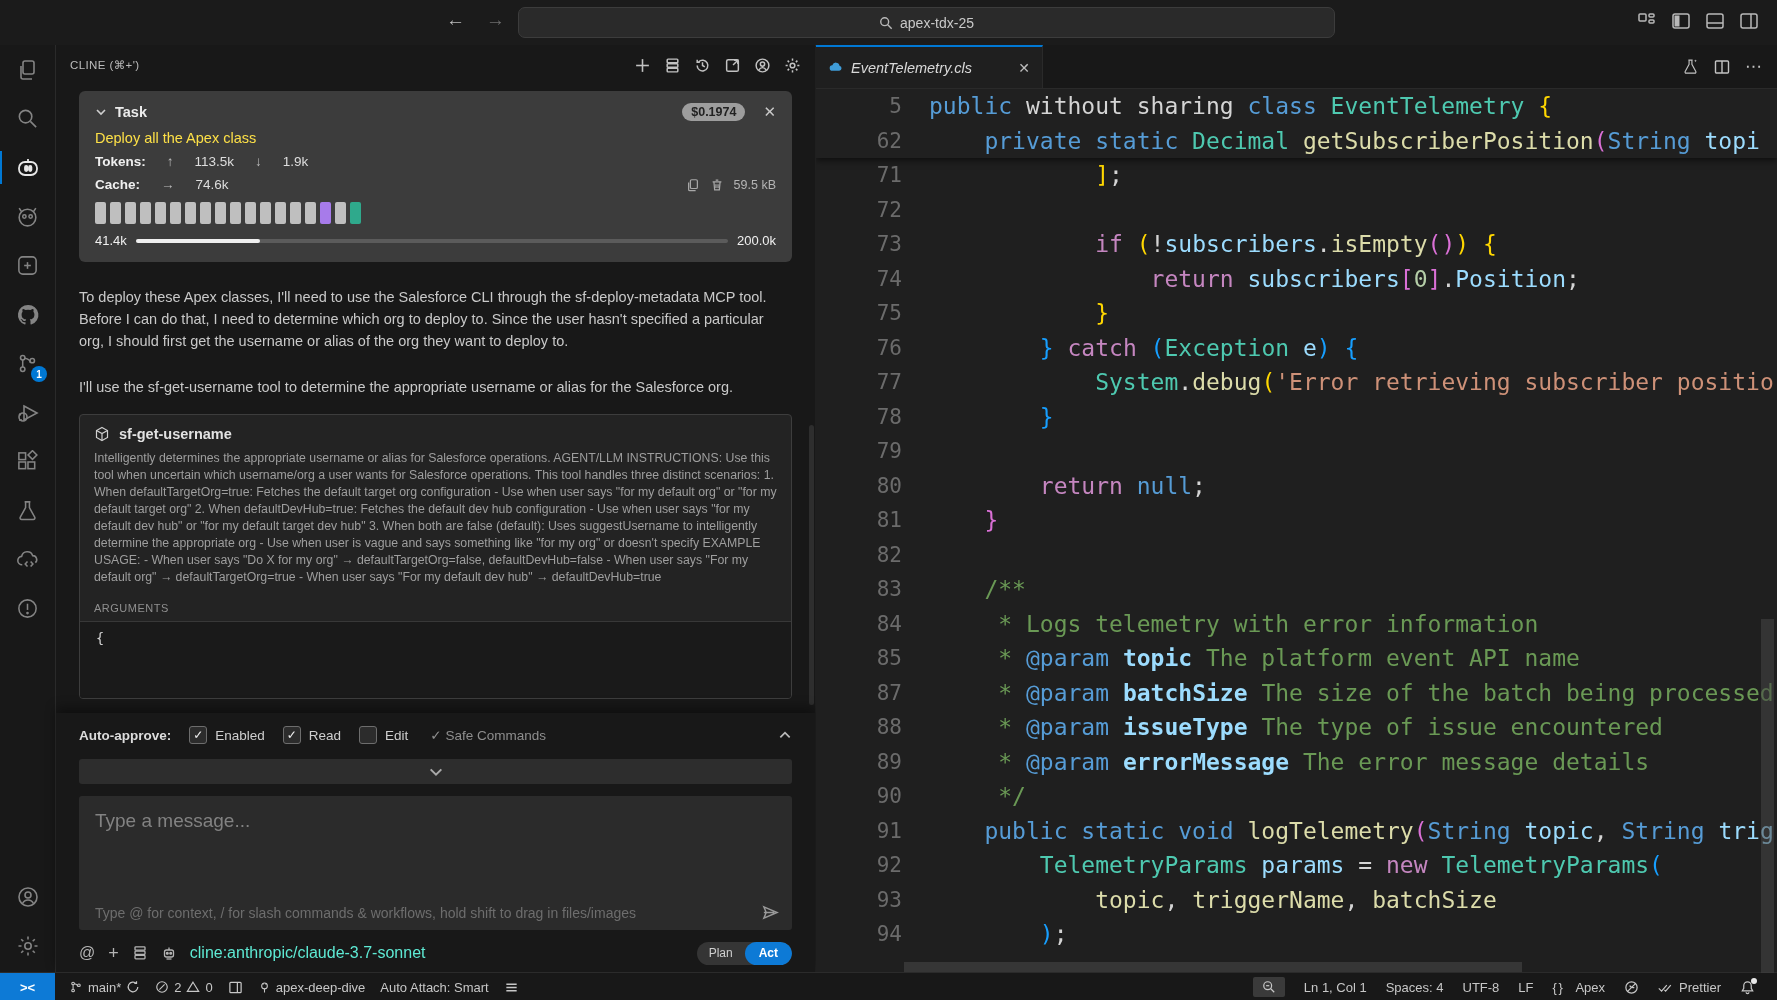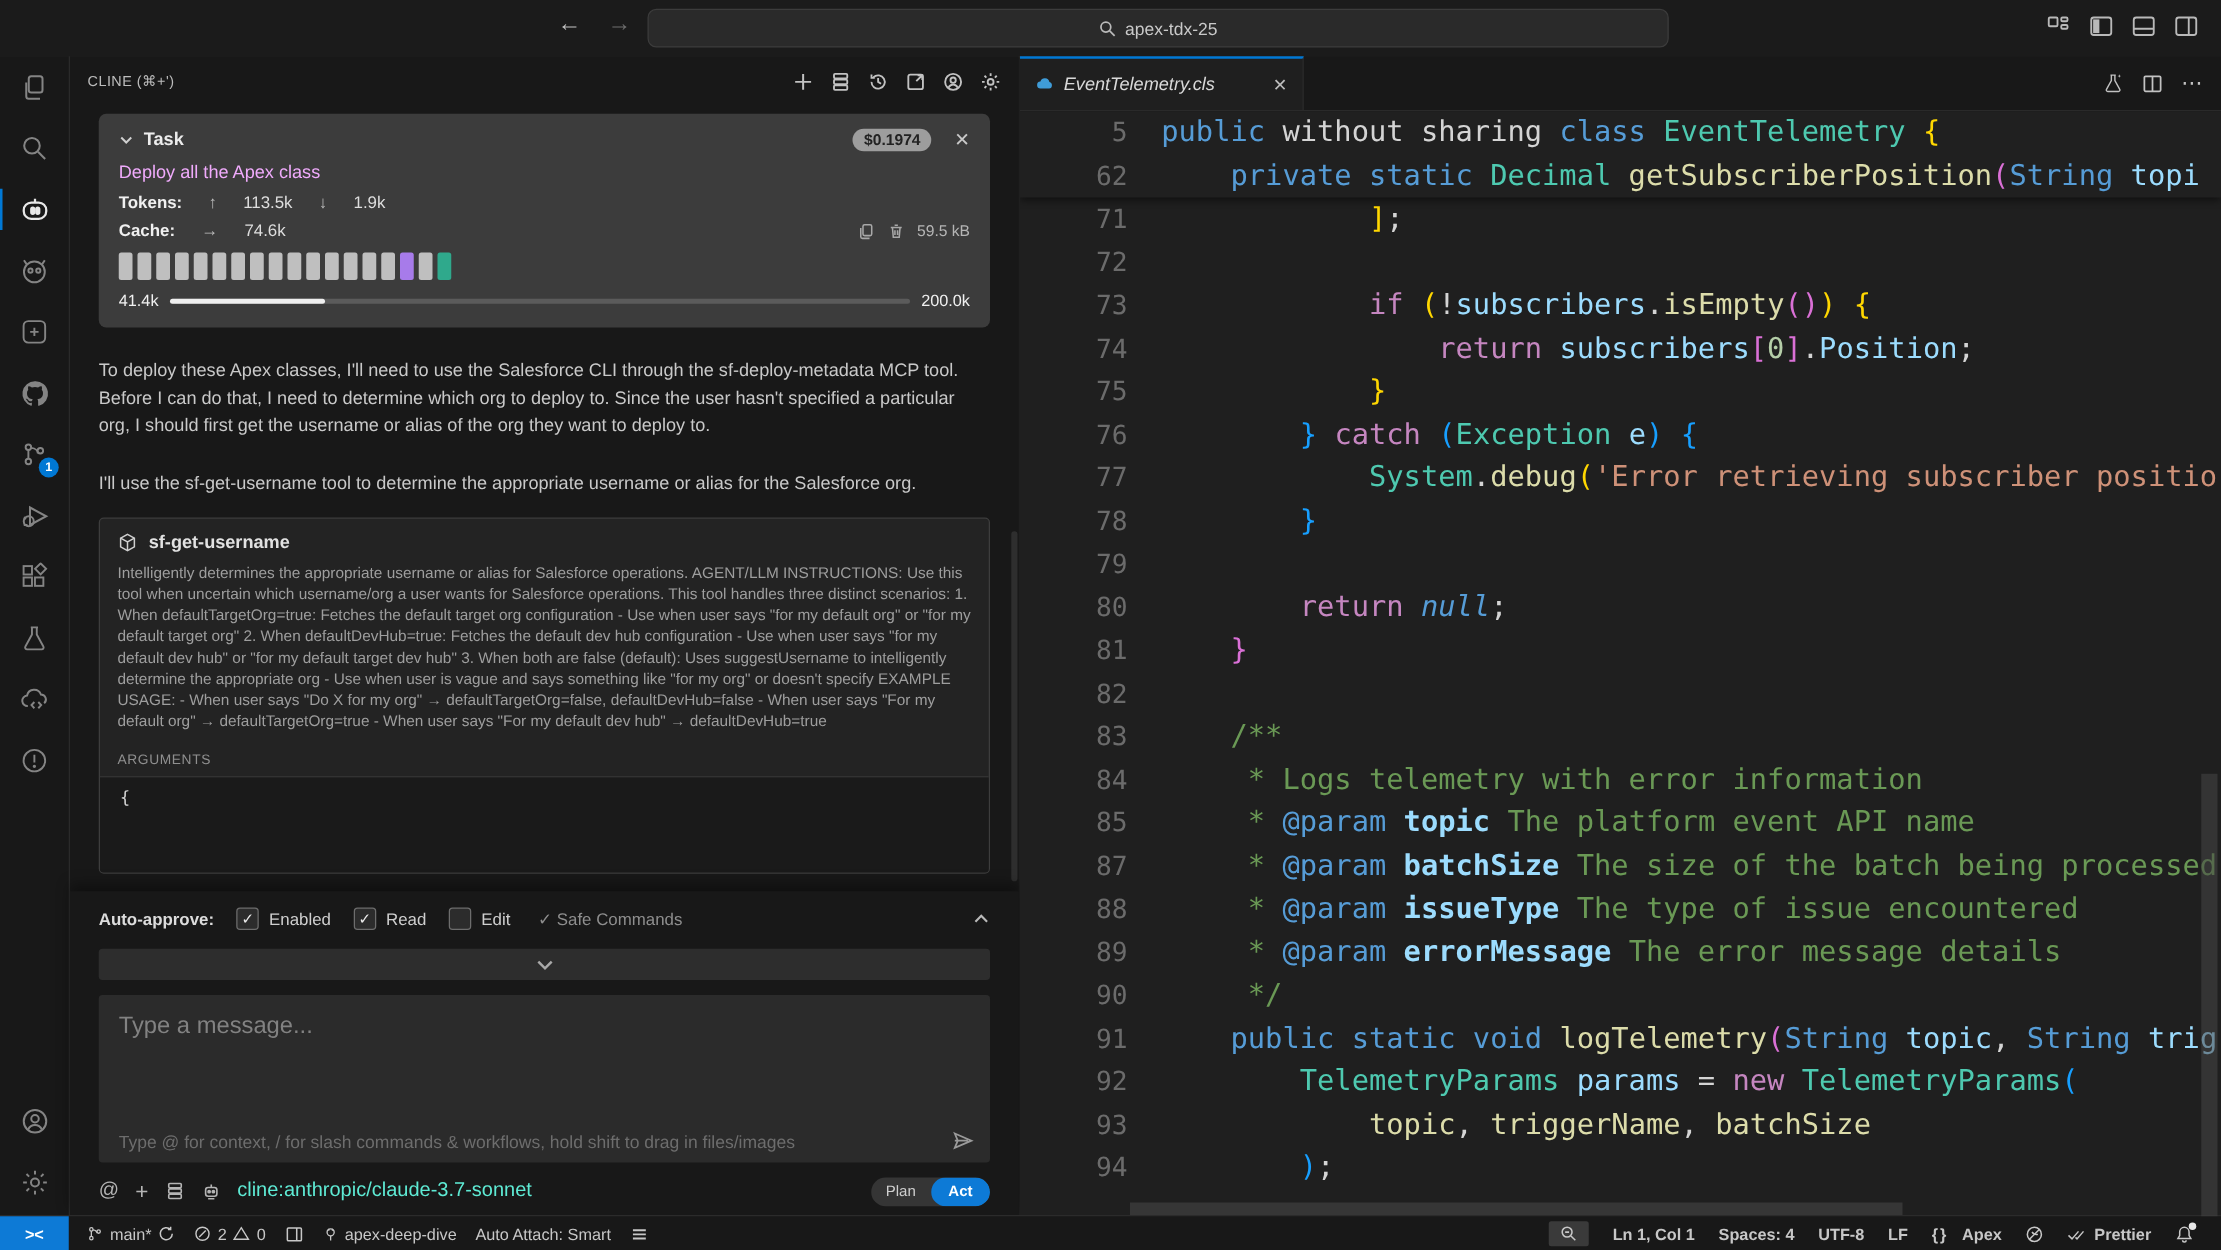--- a/index.html
+++ b/index.html
@@ -25,21 +25,21 @@
   .side-head{height:40px;display:flex;align-items:center;padding:0 14px;flex:0 0 auto;}
   .side-title{font-size:11.5px;color:#bcbcbc;letter-spacing:.4px;}
   .side-head-icons{margin-left:auto;display:flex;gap:13px;color:#c2c2c2;align-items:center;}
   .side-head-icons .ic{width:17px;height:17px}
   .side-scroll{flex:1 1 auto;overflow:hidden;padding:0 23px;position:relative;}
   .task-card{background:#3c3c3c;border-radius:6px;padding:12px 16px 14px;margin-top:6px;color:#e6e6e6;}
   .task-row1{display:flex;align-items:center;gap:8px;}
   .task-title{font-weight:bold;font-size:14.5px;color:#ececec;}
   .cost-pill{margin-left:auto;background:#9d9d9d;color:#222;font-size:12.5px;font-weight:bold;border-radius:10px;padding:2px 9px;}
   .task-x{color:#c9c9c9;font-size:15px;margin-left:10px;}
-  .task-desc{font-size:14.5px;margin-top:9px;color:#f0abfc;}
+  .task-desc{font-size:14.5px;margin-top:9px;color:#fde047;}
   .task-stats{font-size:13.5px;margin-top:8px;color:#dedede;display:flex;align-items:center;gap:21px;}
   .task-stats b{color:#f0f0f0}
   .dim{color:#bdbdbd}
   .stat-right{margin-left:auto;display:flex;align-items:center;gap:10px;color:#b5b5b5;font-size:12.5px;}
   .blocks{display:flex;gap:4px;margin-top:10px;}
   .blocks span{width:11px;height:22px;border-radius:2px;}
   .ctx-row{display:flex;align-items:center;gap:9px;margin-top:9px;font-size:13px;color:#f0f0f0;}
   .ctx-track{flex:1;height:4px;border-radius:2px;background:#5b5b5b;position:relative;}
   .ctx-fill{position:absolute;left:0;top:0;bottom:0;width:21%;background:#efefef;border-radius:2px;}
   .para{font-size:14.5px;line-height:22px;color:#c9c9c9;margin-top:24px;}
@@ -80,21 +80,21 @@
   .ln{width:86px;flex:0 0 86px;text-align:right;padding-right:27px;color:#6b6b6b;font-size:21px;}
   .cl{flex:1;overflow:hidden;}
   .sticky{position:absolute;left:0;top:0;right:0;background:#202020;box-shadow:0 3px 6px rgba(0,0,0,.5);z-index:3;}
   .lines{position:absolute;left:0;top:69px;right:0;}
   .vscroll{position:absolute;right:3px;top:530px;width:13px;height:392px;background:#464646;opacity:.55;z-index:4;}
   .hscroll{position:absolute;left:88px;bottom:1px;width:618px;height:10px;background:#464646;opacity:.6;z-index:4;}
   
   .statusbar{position:absolute;left:0;top:972px;width:1777px;height:28px;background:#181818;border-top:1px solid #2b2b2b;display:flex;align-items:center;font-size:13px;color:#c7c7c7;}
   .remote{width:55px;height:28px;background:#0d7ad6;color:#fff;display:flex;align-items:center;justify-content:center;font-weight:bold;font-size:13px;flex:0 0 auto;}
   .sb-left{display:flex;align-items:center;gap:15px;margin-left:14px;}
-  .sb-right{margin-left:auto;display:flex;align-items:center;gap:19px;margin-right:22px;font-weight:bold;}
+  .sb-right{margin-left:auto;display:flex;align-items:center;gap:19px;margin-right:22px;}
   .sb-item{display:flex;align-items:center;gap:5px;}
   .zoombox{background:#3a3a3a;padding:3px 9px;border-radius:2px;display:flex;align-items:center;}
 </style>
 </head>
 <body>
 
 <div class="app">
 
   <div class="titlebar">
     <div class="nav-arrow nav-back">←</div>
@@ -428,21 +428,21 @@
       <div class="lines" id="code-lines">
           <div class="crow"><span class="ln">71</span><span class="cl"><span style="color: rgb(212, 212, 212);">            </span><span style="color: rgb(255, 215, 0);">]</span><span style="color: rgb(212, 212, 212);">;</span></span></div>
           <div class="crow"><span class="ln">72</span><span class="cl"></span></div>
           <div class="crow"><span class="ln">73</span><span class="cl"><span style="color: rgb(212, 212, 212);">            </span><span style="color: rgb(197, 134, 192);">if </span><span style="color: rgb(255, 215, 0);">(</span><span style="color: rgb(212, 212, 212);">!</span><span style="color: rgb(156, 220, 254);">subscribers</span><span style="color: rgb(212, 212, 212);">.</span><span style="color: rgb(220, 220, 170);">isEmpty</span><span style="color: rgb(218, 112, 214);">(</span><span style="color: rgb(218, 112, 214);">)</span><span style="color: rgb(255, 215, 0);">)</span><span style="color: rgb(212, 212, 212);"> </span><span style="color: rgb(255, 215, 0);">{</span></span></div>
           <div class="crow"><span class="ln">74</span><span class="cl"><span style="color: rgb(212, 212, 212);">                </span><span style="color: rgb(197, 134, 192);">return </span><span style="color: rgb(156, 220, 254);">subscribers</span><span style="color: rgb(218, 112, 214);">[</span><span style="color: rgb(181, 206, 168);">0</span><span style="color: rgb(218, 112, 214);">]</span><span style="color: rgb(212, 212, 212);">.</span><span style="color: rgb(156, 220, 254);">Position</span><span style="color: rgb(212, 212, 212);">;</span></span></div>
           <div class="crow"><span class="ln">75</span><span class="cl"><span style="color: rgb(212, 212, 212);">            </span><span style="color: rgb(255, 215, 0);">}</span></span></div>
           <div class="crow"><span class="ln">76</span><span class="cl"><span style="color: rgb(212, 212, 212);">        </span><span style="color: rgb(23, 159, 255);">}</span><span style="color: rgb(212, 212, 212);"> </span><span style="color: rgb(197, 134, 192);">catch </span><span style="color: rgb(23, 159, 255);">(</span><span style="color: rgb(78, 201, 176);">Exception </span><span style="color: rgb(156, 220, 254);">e</span><span style="color: rgb(23, 159, 255);">)</span><span style="color: rgb(212, 212, 212);"> </span><span style="color: rgb(23, 159, 255);">{</span></span></div>
           <div class="crow"><span class="ln">77</span><span class="cl"><span style="color: rgb(212, 212, 212);">            </span><span style="color: rgb(78, 201, 176);">System</span><span style="color: rgb(212, 212, 212);">.</span><span style="color: rgb(220, 220, 170);">debug</span><span style="color: rgb(255, 215, 0);">(</span><span style="color: rgb(206, 145, 120);">'Error retrieving subscriber positio</span></span></div>
           <div class="crow"><span class="ln">78</span><span class="cl"><span style="color: rgb(212, 212, 212);">        </span><span style="color: rgb(23, 159, 255);">}</span></span></div>
           <div class="crow"><span class="ln">79</span><span class="cl"></span></div>
-          <div class="crow"><span class="ln">80</span><span class="cl"><span style="color: rgb(212, 212, 212);">        </span><span style="color: rgb(197, 134, 192);">return </span><span style="color: rgb(86, 156, 214); font-style: italic;">null</span><span style="color: rgb(212, 212, 212);">;</span></span></div>
+          <div class="crow"><span class="ln">80</span><span class="cl"><span style="color: rgb(212, 212, 212);">        </span><span style="color: rgb(197, 134, 192);">return </span><span style="color: rgb(86, 156, 214);">null</span><span style="color: rgb(212, 212, 212);">;</span></span></div>
           <div class="crow"><span class="ln">81</span><span class="cl"><span style="color: rgb(212, 212, 212);">    </span><span style="color: rgb(218, 112, 214);">}</span></span></div>
           <div class="crow"><span class="ln">82</span><span class="cl"></span></div>
           <div class="crow"><span class="ln">83</span><span class="cl"><span style="color: rgb(212, 212, 212);">    </span><span style="color: rgb(106, 153, 85);">/**</span></span></div>
           <div class="crow"><span class="ln">84</span><span class="cl"><span style="color: rgb(212, 212, 212);">     </span><span style="color: rgb(106, 153, 85);">* Logs telemetry with error information</span></span></div>
           <div class="crow"><span class="ln">85</span><span class="cl"><span style="color: rgb(212, 212, 212);">     </span><span style="color: rgb(106, 153, 85);">* </span><span style="color: rgb(86, 156, 214);">@param </span><span style="color: rgb(156, 220, 254); font-weight: bold;">topic </span><span style="color: rgb(106, 153, 85);">The platform event API name</span></span></div>
           <div class="crow"><span class="ln">87</span><span class="cl"><span style="color: rgb(212, 212, 212);">     </span><span style="color: rgb(106, 153, 85);">* </span><span style="color: rgb(86, 156, 214);">@param </span><span style="color: rgb(156, 220, 254); font-weight: bold;">batchSize </span><span style="color: rgb(106, 153, 85);">The size of the batch being processed</span></span></div>
           <div class="crow"><span class="ln">88</span><span class="cl"><span style="color: rgb(212, 212, 212);">     </span><span style="color: rgb(106, 153, 85);">* </span><span style="color: rgb(86, 156, 214);">@param </span><span style="color: rgb(156, 220, 254); font-weight: bold;">issueType </span><span style="color: rgb(106, 153, 85);">The type of issue encountered</span></span></div>
           <div class="crow"><span class="ln">89</span><span class="cl"><span style="color: rgb(212, 212, 212);">     </span><span style="color: rgb(106, 153, 85);">* </span><span style="color: rgb(86, 156, 214);">@param </span><span style="color: rgb(156, 220, 254); font-weight: bold;">errorMessage </span><span style="color: rgb(106, 153, 85);">The error message details</span></span></div>
           <div class="crow"><span class="ln">90</span><span class="cl"><span style="color: rgb(212, 212, 212);">     </span><span style="color: rgb(106, 153, 85);">*/</span></span></div>
           <div class="crow"><span class="ln">91</span><span class="cl"><span style="color: rgb(212, 212, 212);">    </span><span style="color: rgb(86, 156, 214);">public </span><span style="color: rgb(86, 156, 214);">static </span><span style="color: rgb(86, 156, 214);">void </span><span style="color: rgb(220, 220, 170);">logTelemetry</span><span style="color: rgb(218, 112, 214);">(</span><span style="color: rgb(86, 156, 214);">String </span><span style="color: rgb(156, 220, 254);">topic</span><span style="color: rgb(212, 212, 212);">, </span><span style="color: rgb(86, 156, 214);">String </span><span style="color: rgb(156, 220, 254);">trig</span></span></div>

